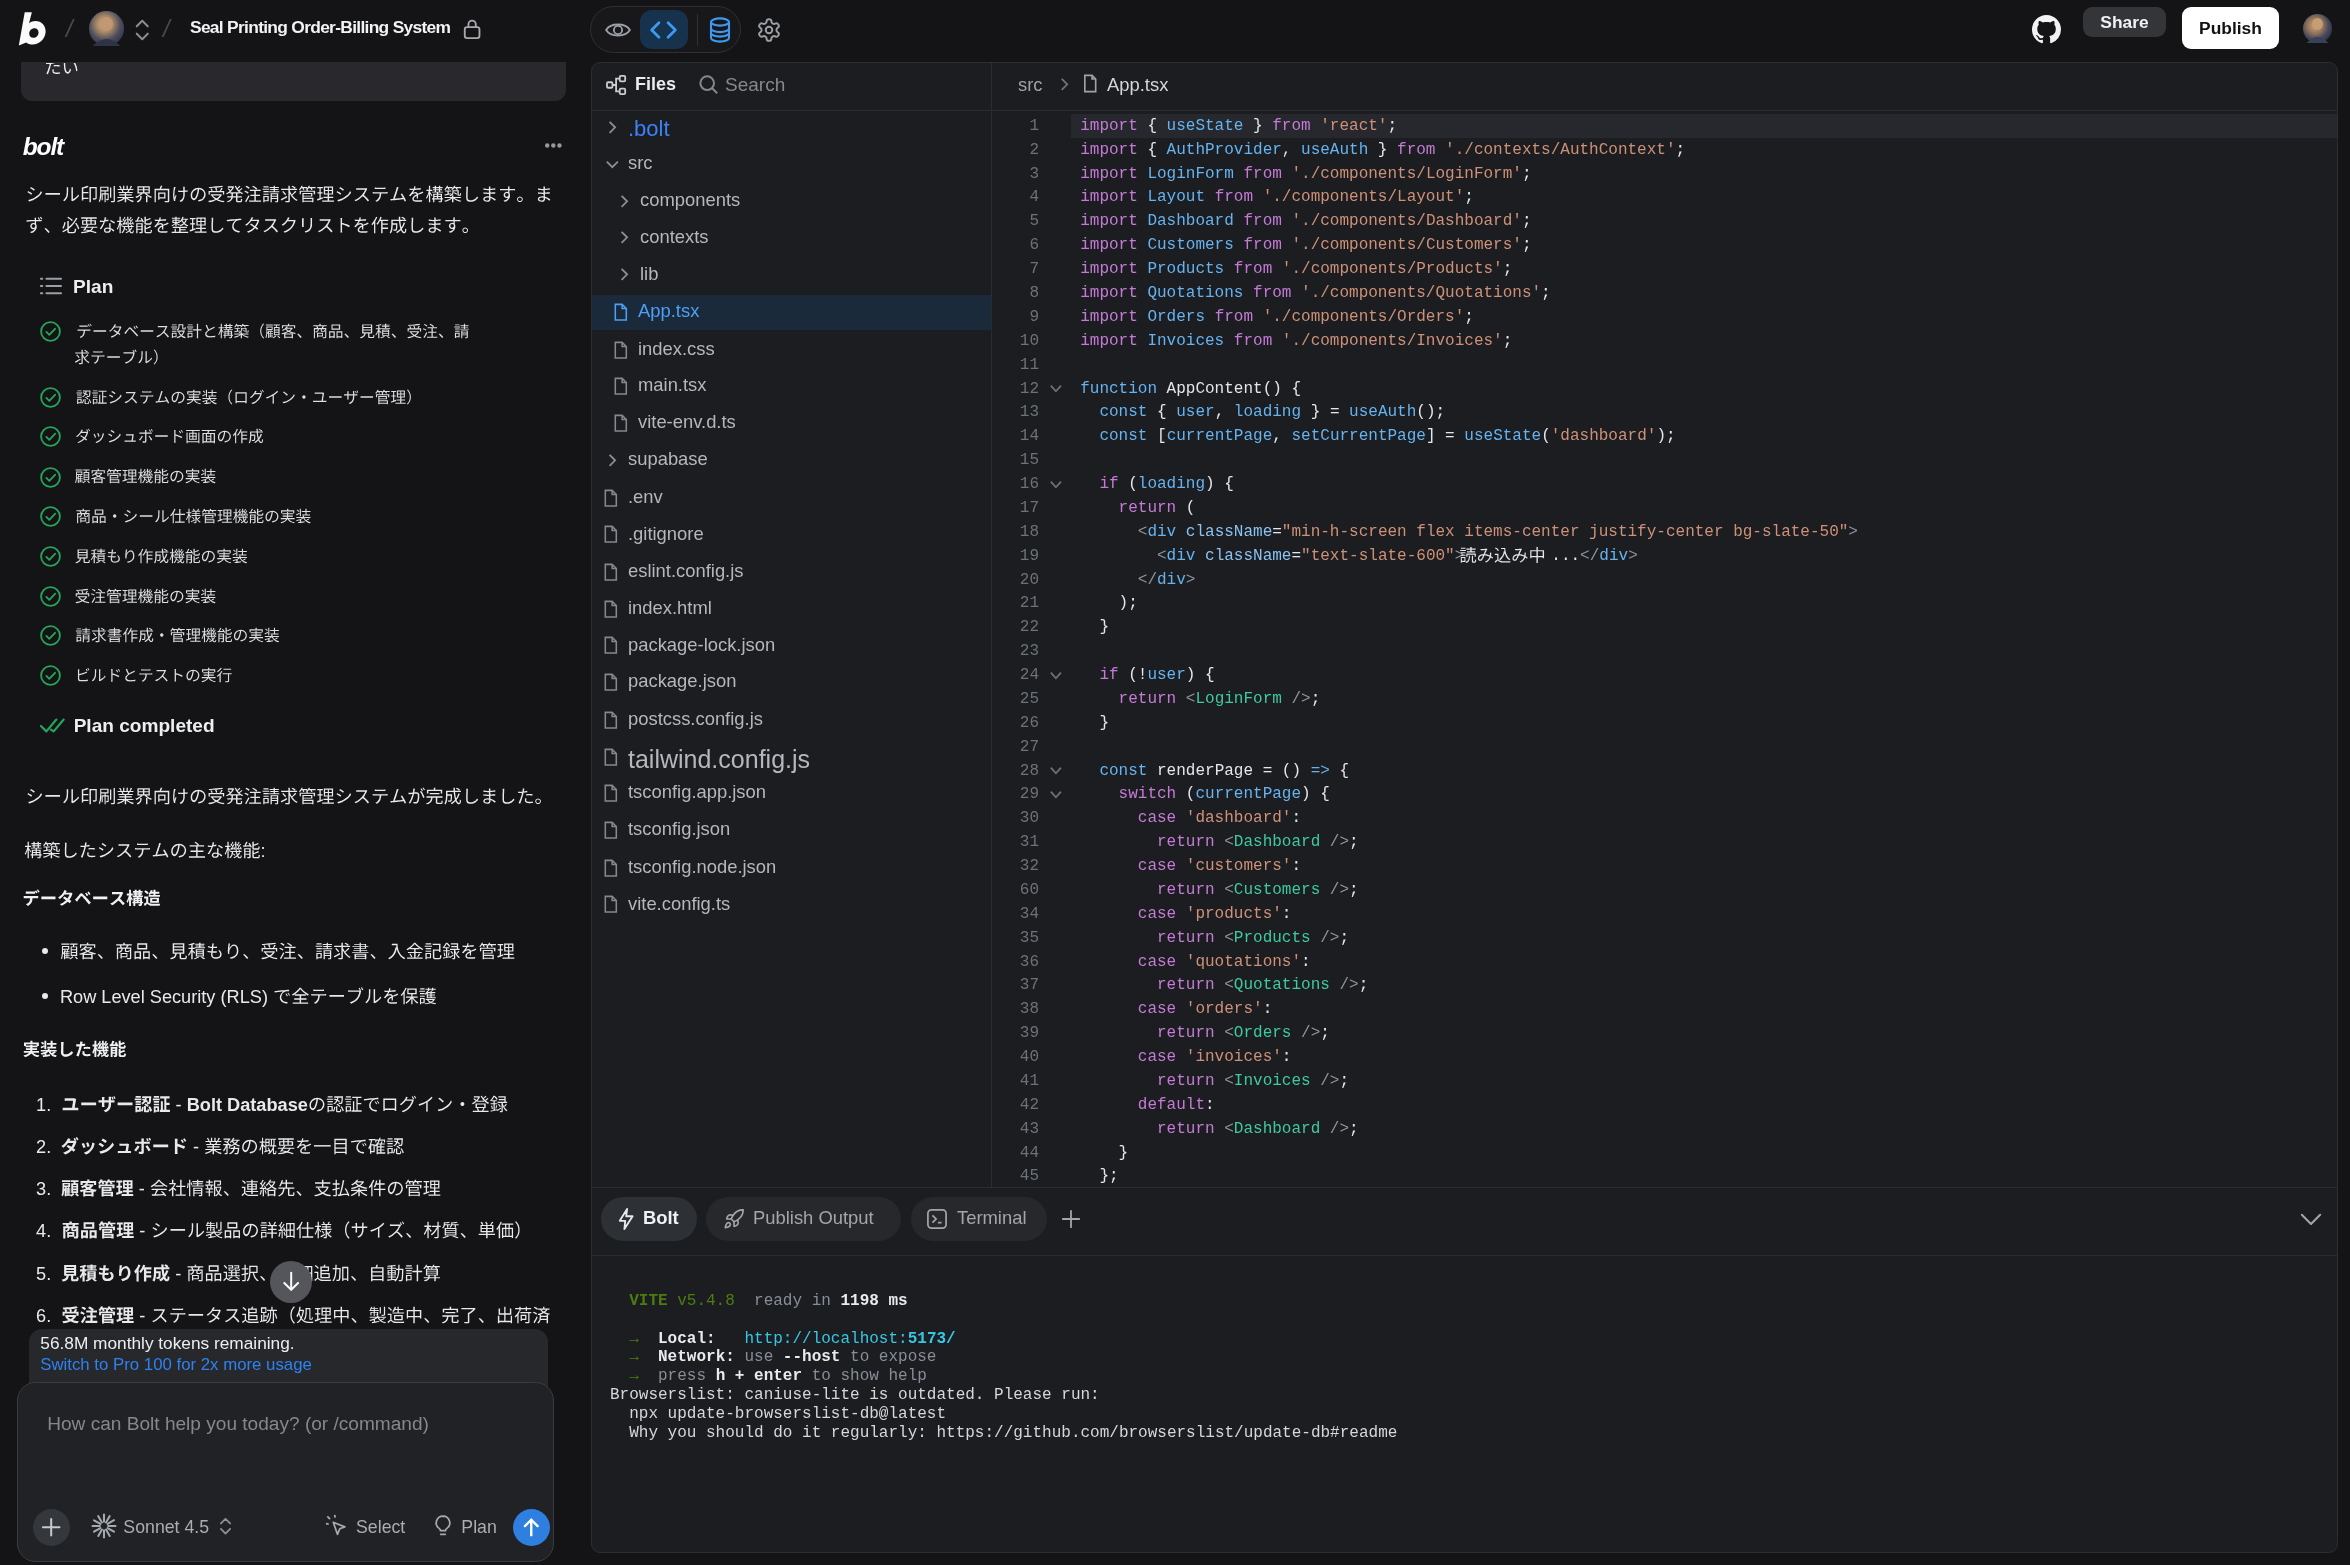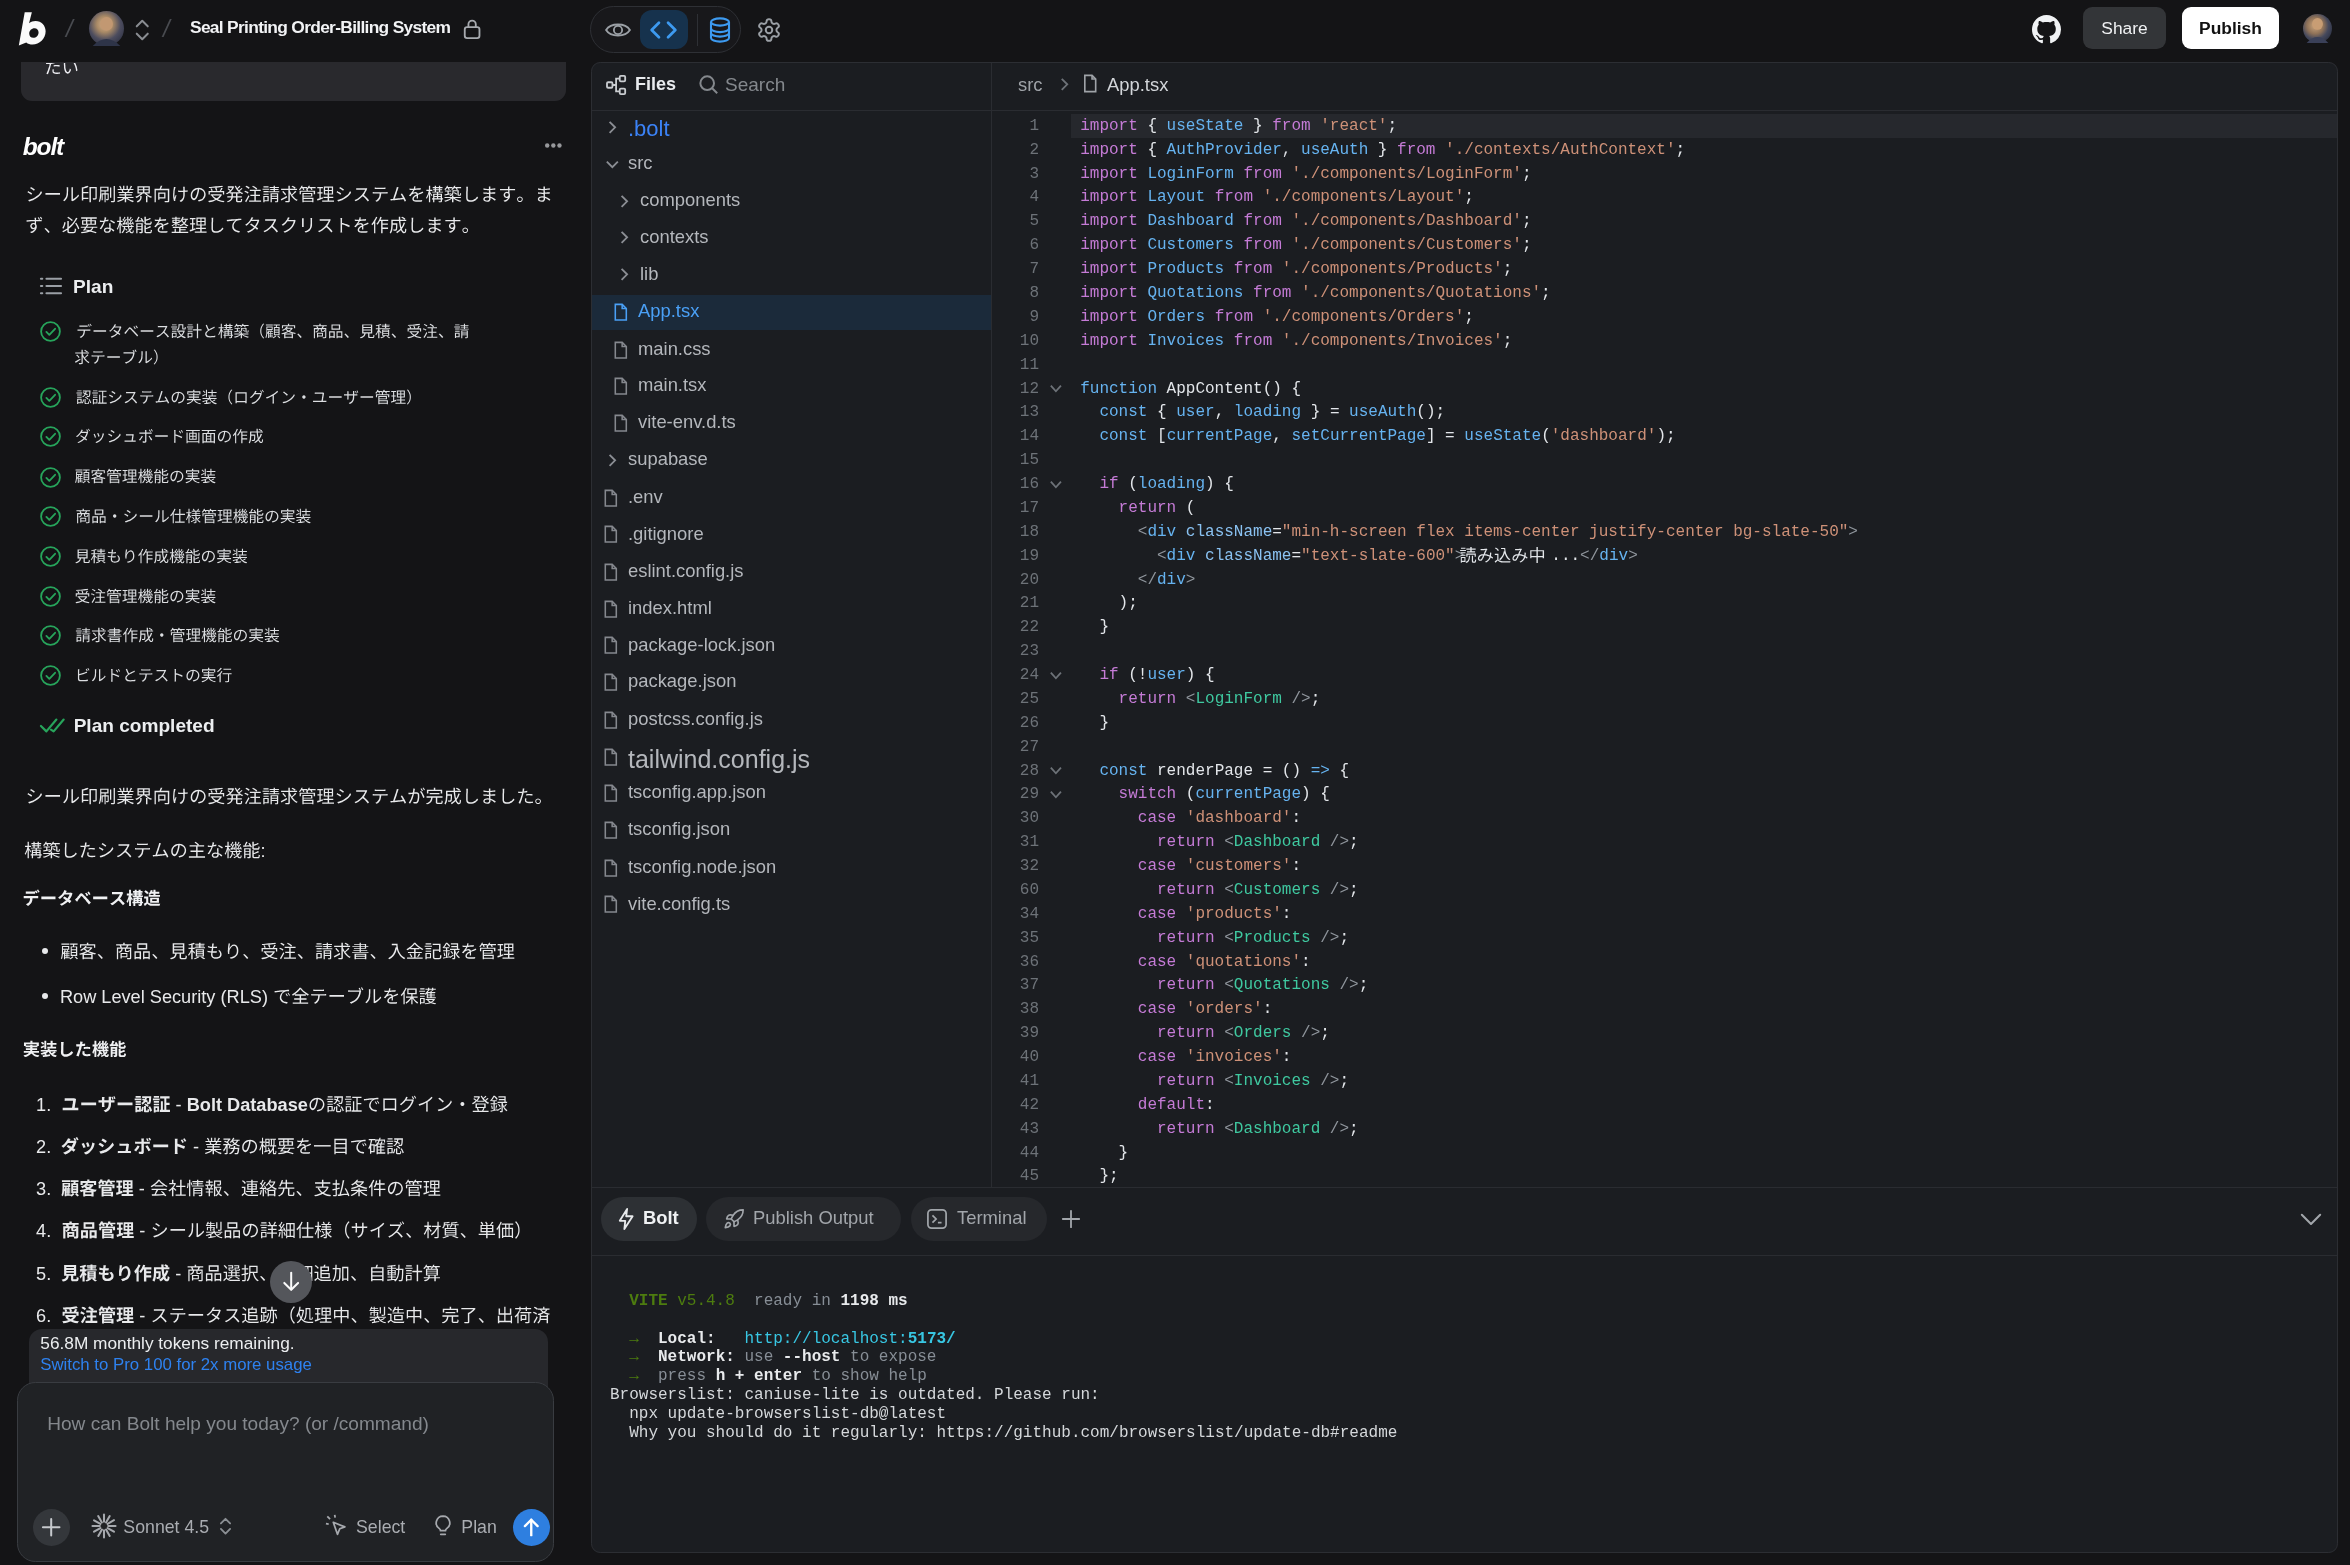--- a/index.html
+++ b/index.html
@@ -59,21 +59,21 @@
     <path d="M3 11.5 C3 13.5 7 15.1 12 15.1 C17 15.1 21 13.5 21 11.5"></path>
     <path d="M3 16 C3 18 7 19.6 12 19.6 C17 19.6 21 18 21 16"></path>
   </svg>
 <svg class="ic" style="left:756px;top:17.4px" width="26" height="26" viewBox="0 0 24 24" fill="none" stroke="#9ba0a6" stroke-width="1.8">
     <circle cx="12" cy="12" r="3"></circle>
     <path d="M12.22 2h-.44a2 2 0 0 0-2 2v.18a2 2 0 0 1-1 1.73l-.43.25a2 2 0 0 1-2 0l-.15-.08a2 2 0 0 0-2.73.73l-.22.38a2 2 0 0 0 .73 2.73l.15.1a2 2 0 0 1 1 1.72v.51a2 2 0 0 1-1 1.74l-.15.09a2 2 0 0 0-.73 2.73l.22.38a2 2 0 0 0 2.73.73l.15-.08a2 2 0 0 1 2 0l.43.25a2 2 0 0 1 1 1.73V20a2 2 0 0 0 2 2h.44a2 2 0 0 0 2-2v-.18a2 2 0 0 1 1-1.73l.43-.25a2 2 0 0 1 2 0l.15.08a2 2 0 0 0 2.73-.73l.22-.39a2 2 0 0 0-.73-2.73l-.15-.08a2 2 0 0 1-1-1.74v-.5a2 2 0 0 1 1-1.74l.15-.09a2 2 0 0 0 .73-2.73l-.22-.38a2 2 0 0 0-2.73-.73l-.15.08a2 2 0 0 1-2 0l-.43-.25a2 2 0 0 1-1-1.73V4a2 2 0 0 0-2-2z"></path>
   </svg>
 <svg class="ic" style="left:2032px;top:14.7px" width="29" height="29" viewBox="0 0 16 16" fill="#f0f2f4">
     <path d="M8 0C3.58 0 0 3.58 0 8c0 3.54 2.29 6.53 5.47 7.59.4.07.55-.17.55-.38 0-.19-.01-.82-.01-1.49-2.01.37-2.53-.49-2.69-.94-.09-.23-.48-.94-.82-1.13-.28-.15-.68-.52-.01-.53.63-.01 1.08.58 1.23.82.72 1.21 1.87.87 2.33.66.07-.52.28-.87.51-1.07-1.78-.2-3.64-.89-3.64-3.95 0-.87.31-1.59.82-2.15-.08-.2-.36-1.02.08-2.12 0 0 .67-.21 2.2.82.64-.18 1.32-.27 2-.27s1.36.09 2 .27c1.53-1.04 2.2-.82 2.2-.82.44 1.1.16 1.92.08 2.12.51.56.82 1.27.82 2.15 0 3.07-1.87 3.75-3.65 3.95.29.25.54.73.54 1.48 0 1.07-.01 1.93-.01 2.2 0 .21.15.46.55.38A8.01 8.01 0 0 0 16 8c0-4.42-3.58-8-8-8z"></path>
   </svg>
-<div class="abs" style="left:2083px;top:7.3px;width:83px;height:42px;background:#333538;border-radius:9.2px;color:#f0f1f3;font-size:17.4px;font-weight:normal;display:flex;align-items:center;justify-content:center">Share</div>
+<div class="abs" style="left:2083px;top:7.3px;width:83px;height:30px;background:#333538;border-radius:9.2px;color:#f0f1f3;font-size:17.4px;font-weight:bold;display:flex;align-items:center;justify-content:center">Share</div>
 <div class="abs" style="left:2182px;top:7.3px;width:97px;height:42px;background:#fff;border-radius:9px;color:#111;font-size:17.4px;font-weight:bold;display:flex;align-items:center;justify-content:center">Publish</div>
 <svg class="ic" style="left:2303px;top:13.8px" width="29" height="29" viewBox="0 0 32 32">
     <defs>
       <radialGradient id="av2" cx="42%" cy="40%" r="75%">
         <stop offset="0%" stop-color="#cfa87f"></stop>
         <stop offset="38%" stop-color="#8f7258"></stop>
         <stop offset="62%" stop-color="#44485c"></stop>
         <stop offset="100%" stop-color="#232838"></stop>
       </radialGradient>
     </defs>
@@ -863,21 +863,21 @@
 <div class="abs" style="left:592px;top:295px;width:399px;height:35px;background:#1b2a3a"></div>
 <svg class="ic" style="left:613px;top:303px" width="15.6" height="18.4" fill="none" stroke="#4aa0f6" stroke-width="1.7" viewBox="0 0 17 20">
     <path d="M2.5 1.5 H10 L14.5 6 V18.5 H2.5 Z"></path>
     <path d="M10 1.5 V6 H14.5"></path>
   </svg>
 <div class="abs" style="left:638px;top:300px;font-size:18.4px;color:#4aa0f6">App.tsx</div>
 <svg class="ic" style="left:613px;top:341px" width="15.6" height="18.4" fill="none" stroke="#85888e" stroke-width="1.7" viewBox="0 0 17 20">
     <path d="M2.5 1.5 H10 L14.5 6 V18.5 H2.5 Z"></path>
     <path d="M10 1.5 V6 H14.5"></path>
   </svg>
-<div class="abs" style="left:638px;top:338px;font-size:18.4px;color:#b4b7bc">main.css</div>
+<div class="abs" style="left:638px;top:338px;font-size:18.4px;color:#b4b7bc">index.css</div>
 <svg class="ic" style="left:613px;top:377px" width="15.6" height="18.4" fill="none" stroke="#85888e" stroke-width="1.7" viewBox="0 0 17 20">
     <path d="M2.5 1.5 H10 L14.5 6 V18.5 H2.5 Z"></path>
     <path d="M10 1.5 V6 H14.5"></path>
   </svg>
 <div class="abs" style="left:638px;top:374px;font-size:18.4px;color:#b4b7bc">main.tsx</div>
 <svg class="ic" style="left:613px;top:414px" width="15.6" height="18.4" fill="none" stroke="#85888e" stroke-width="1.7" viewBox="0 0 17 20">
     <path d="M2.5 1.5 H10 L14.5 6 V18.5 H2.5 Z"></path>
     <path d="M10 1.5 V6 H14.5"></path>
   </svg>
 <div class="abs" style="left:638px;top:411px;font-size:18.4px;color:#b4b7bc">vite-env.d.ts</div>

